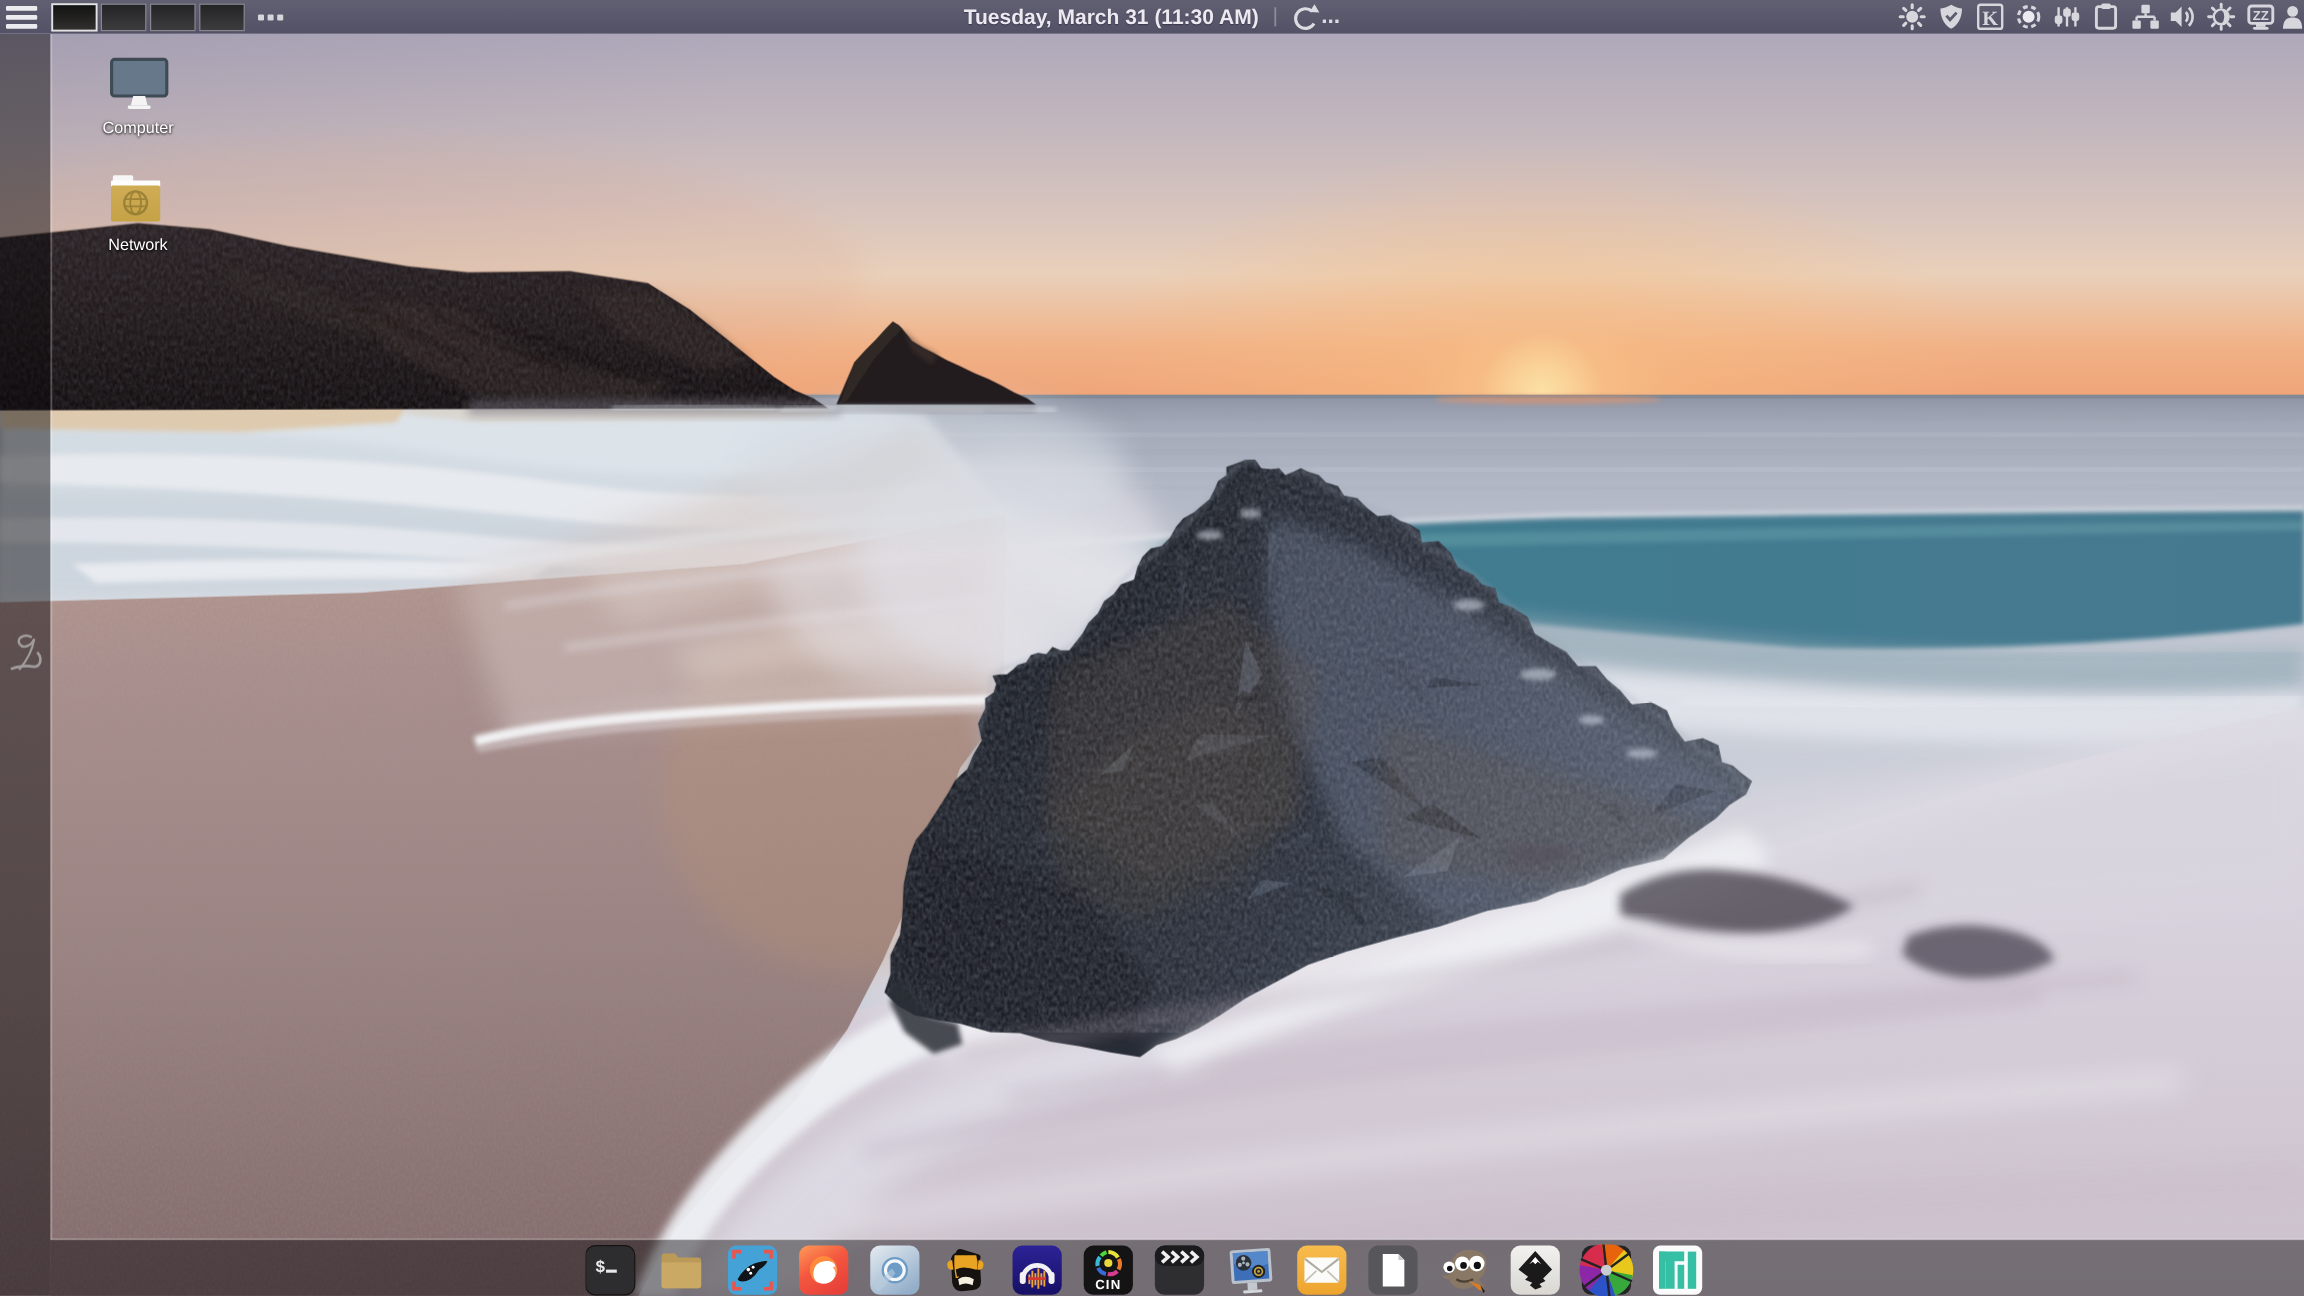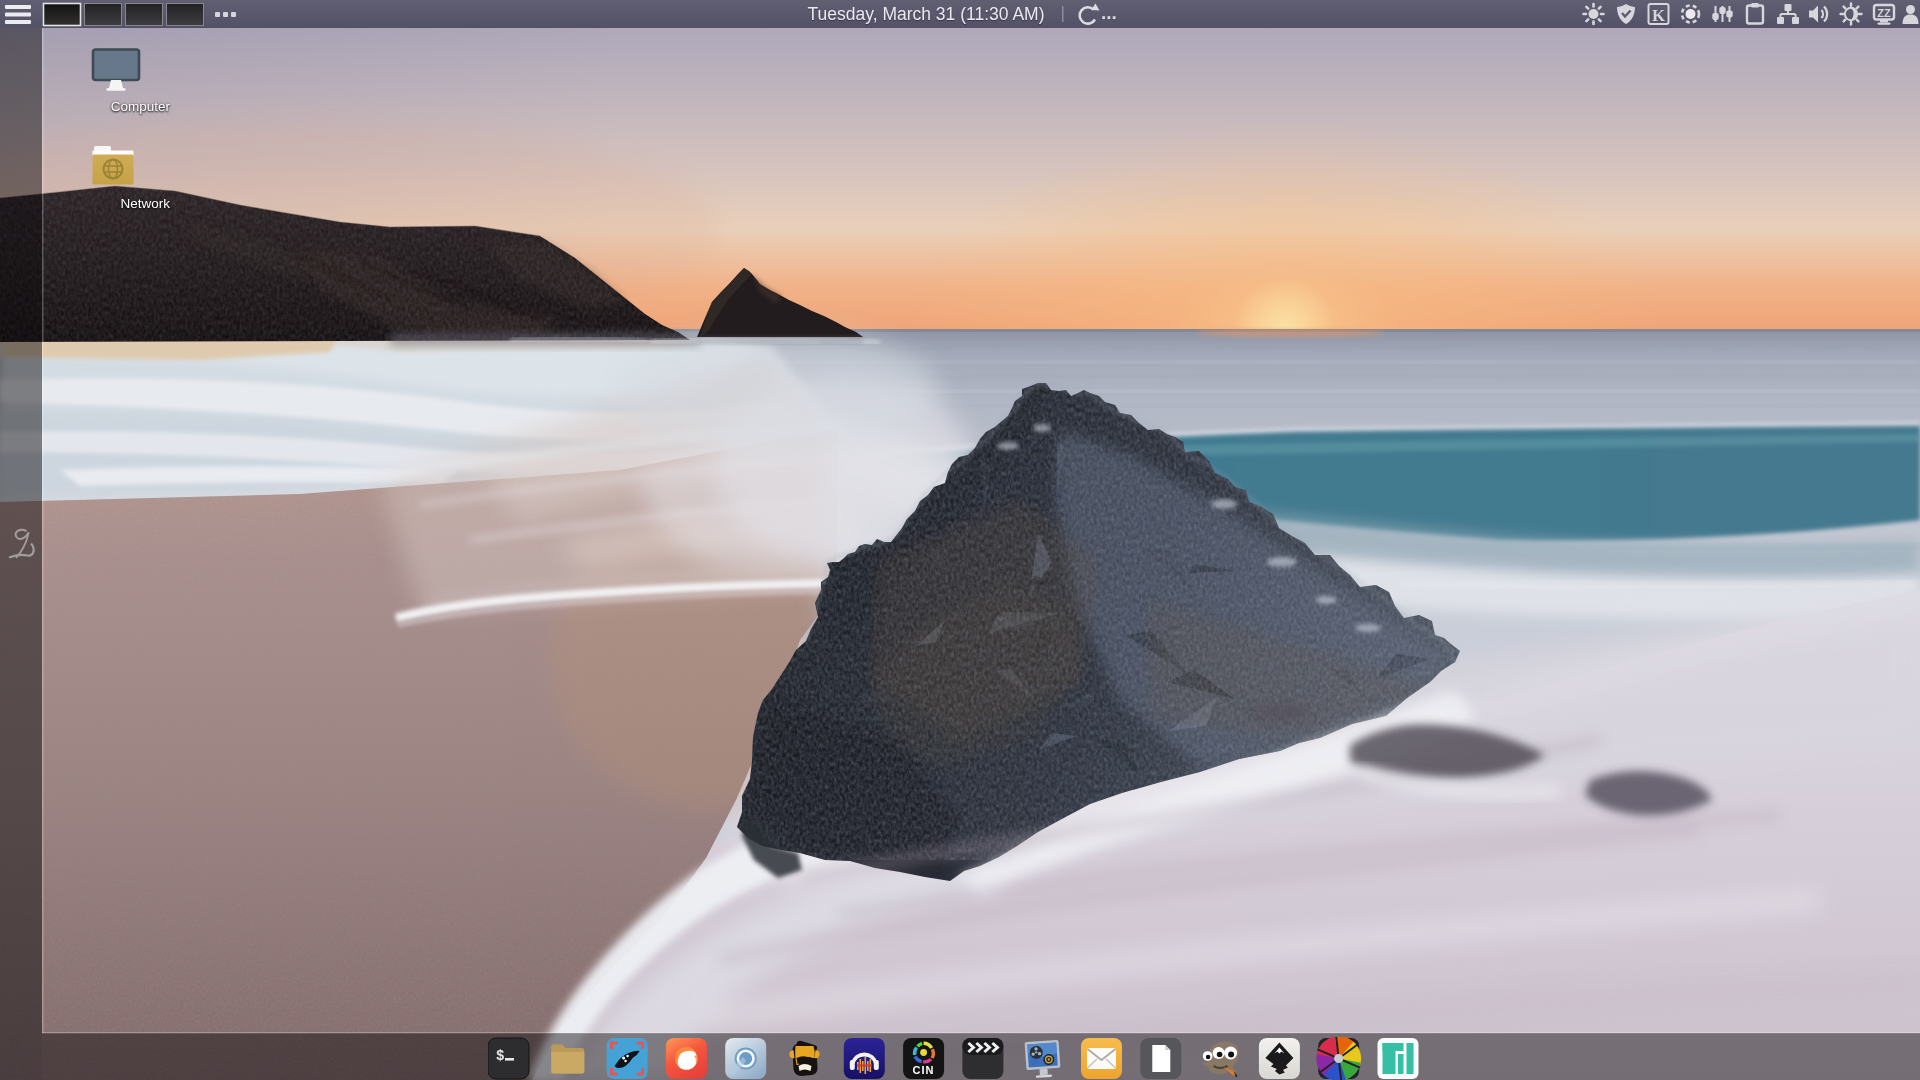--- a/index.html
+++ b/index.html
@@ -1,22 +1,22 @@
 <!DOCTYPE html>
 <html><head>
 <meta charset="utf-8">
 <style>
   html,body{margin:0;padding:0;background:#444;}
   #screen{position:relative;width:1920px;height:1080px;overflow:hidden;font-family:"Liberation Sans",sans-serif;background:#8a8a96;}
   #wall{position:absolute;left:0;top:0;}
   #panel{position:absolute;left:0;top:0;width:1920px;height:28px;background:linear-gradient(#615f72,#535165);}
   #clock{position:absolute;top:0;left:802px;width:248px;height:28px;line-height:29px;text-align:center;
-         font-size:17.5px;font-weight:normal;color:#eceaf0;letter-spacing:0px;
+         font-size:17.5px;font-weight:bold;color:#eceaf0;letter-spacing:0px;
          text-shadow:0 1px 1px rgba(40,30,60,.6);white-space:nowrap;}
-  .dicon{position:absolute;width:110px;text-align:right;color:#fff;font-size:13.5px;
+  .dicon{position:absolute;width:110px;text-align:center;color:#fff;font-size:13.5px;
          text-shadow:0 1px 2px rgba(0,0,0,.9),0 0 3px rgba(0,0,0,.5);}
 </style>
 </head>
 <body>
 <div id="screen">
   <svg id="wall" width="1920" height="1080" viewBox="0 0 1920 1080">
     <defs>
       <linearGradient id="sky" x1="0" y1="28" x2="0" y2="332" gradientUnits="userSpaceOnUse">
         <stop offset="0" stop-color="#aea8ba"></stop>
         <stop offset="0.22" stop-color="#c0b5bd"></stop>

